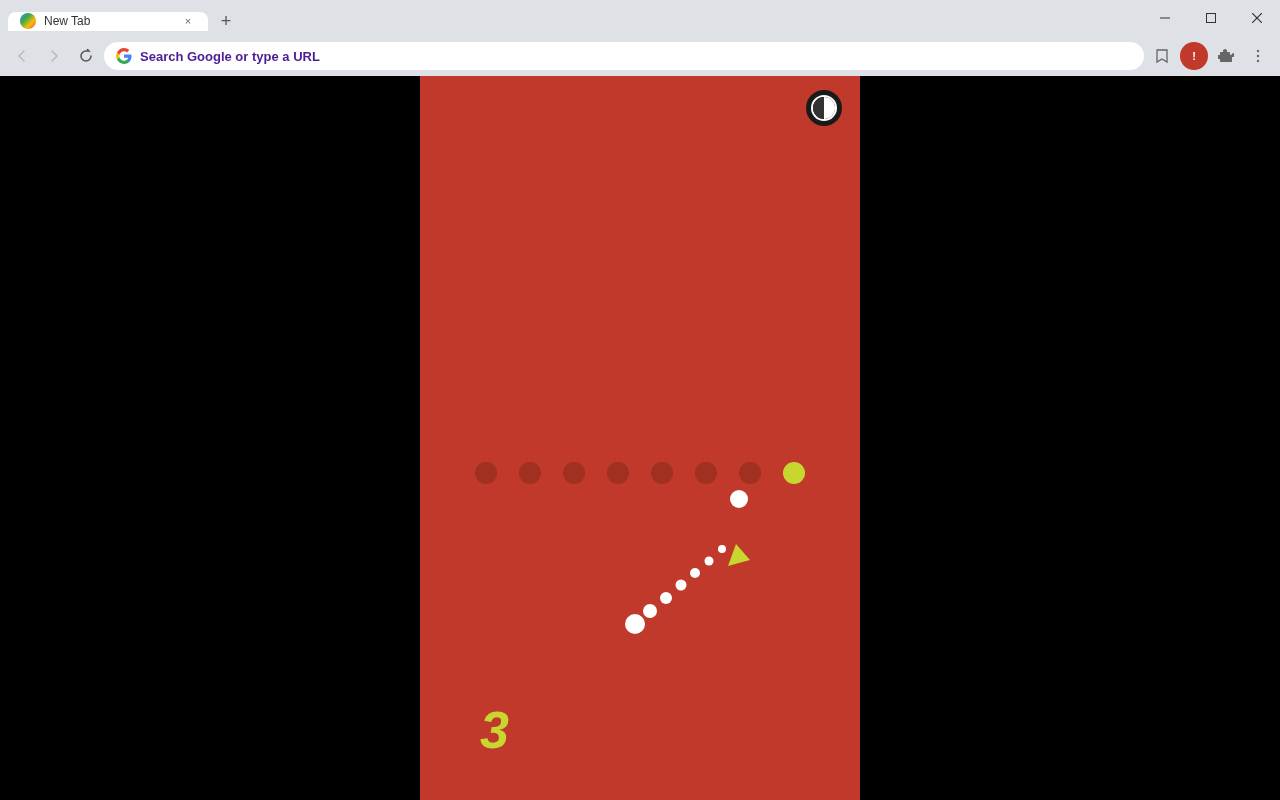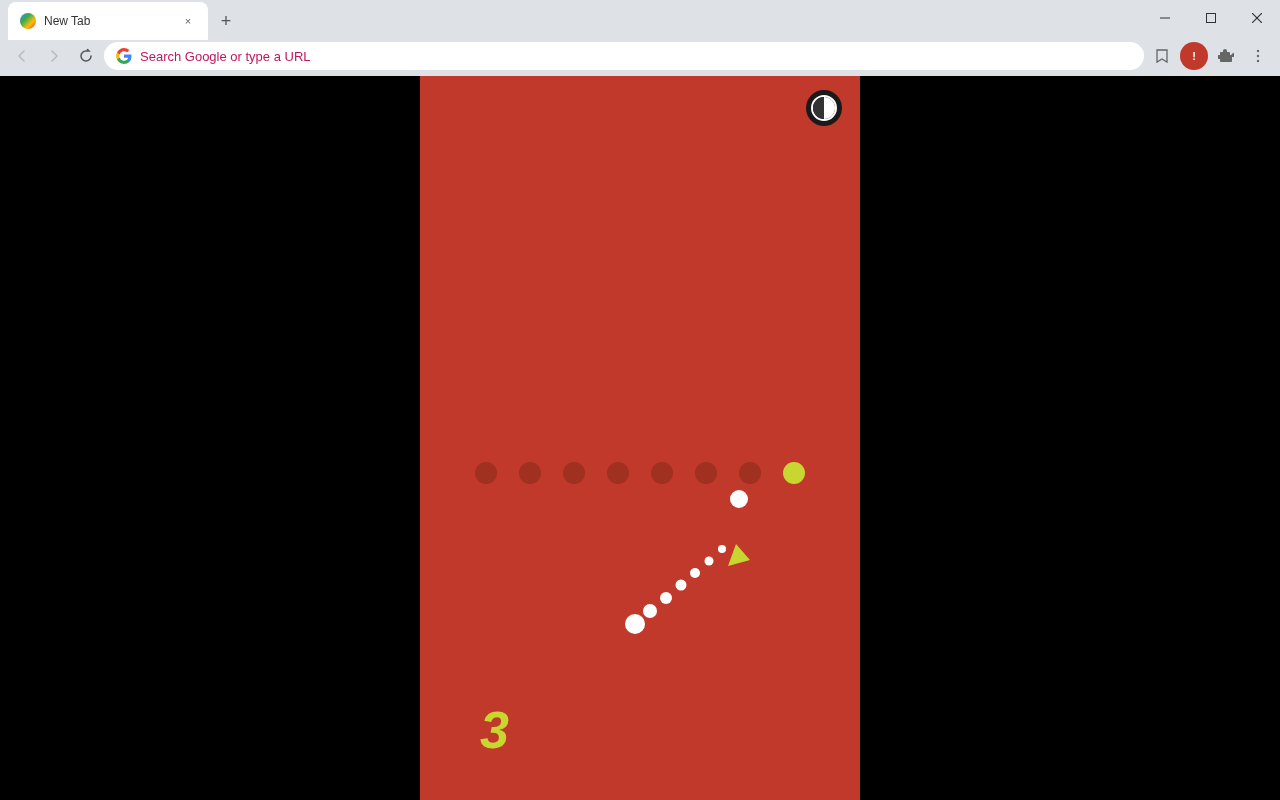--- a/index.html
+++ b/index.html
@@ -17,21 +17,21 @@
       display: flex;
       align-items: center;
       height: 36px;
       padding: 6px 0 0 0;
       background: #dee1e6;
     }
 
     .tab {
       display: flex;
       align-items: center;
-      height: 38px;
+      height: 19px;
       padding: 0 12px;
       background: #fff;
       border-radius: 8px 8px 0 0;
       min-width: 200px;
       max-width: 240px;
       font-size: 12px;
       color: #333;
       margin-left: 8px;
       position: relative;
     }
@@ -136,21 +136,22 @@
       color: #333;
     }
 
     .google-icon {
       width: 16px;
       height: 16px;
       flex-shrink: 0;
     }
 
     .omnibox-text {
-      color: #be185d;
+      color: #4c1d95;
+      font-weight: bold;
     }
 
     .omnibox-actions {
       display: flex;
       align-items: center;
       gap: 4px;
     }
 
     .omnibox-action-btn {
       width: 28px;

